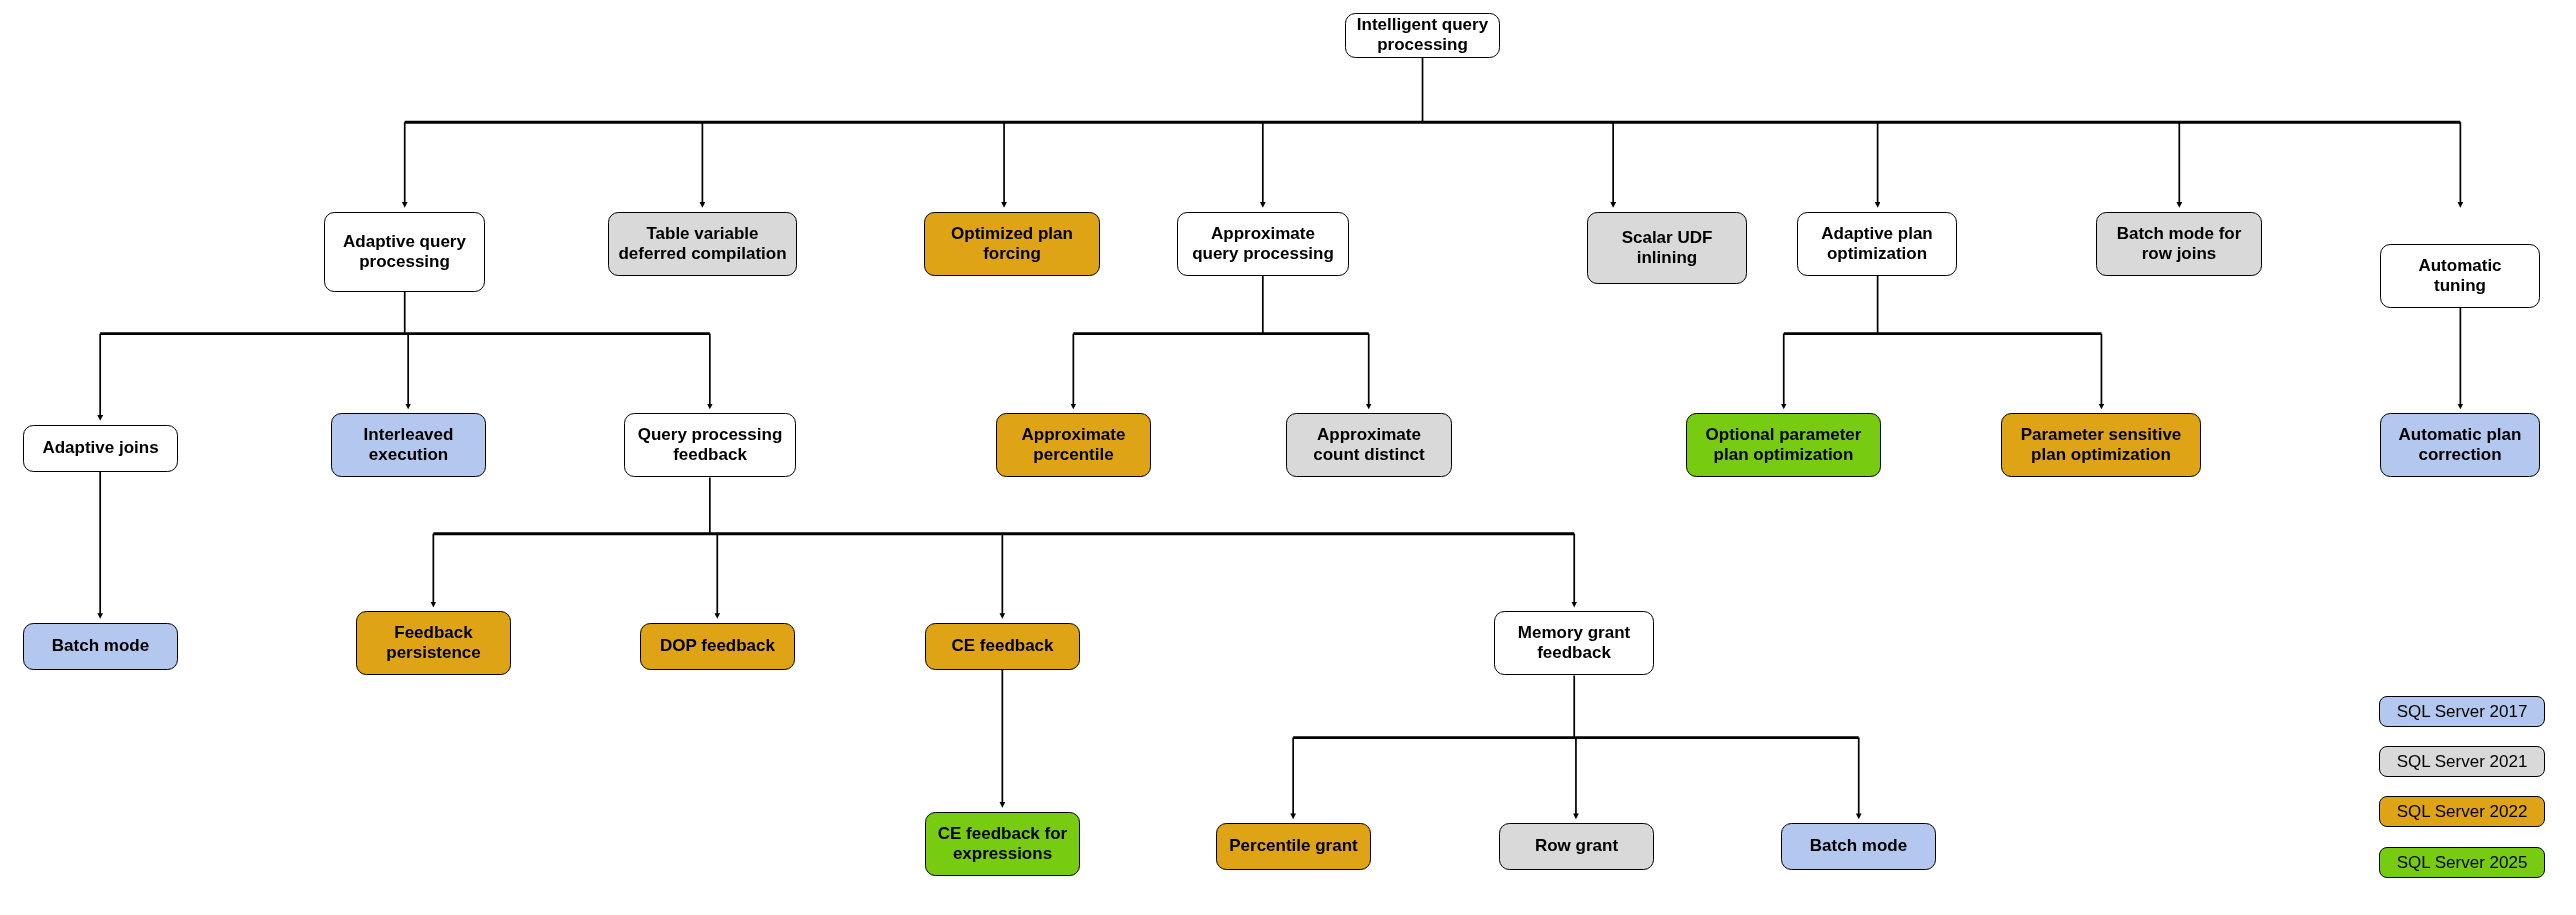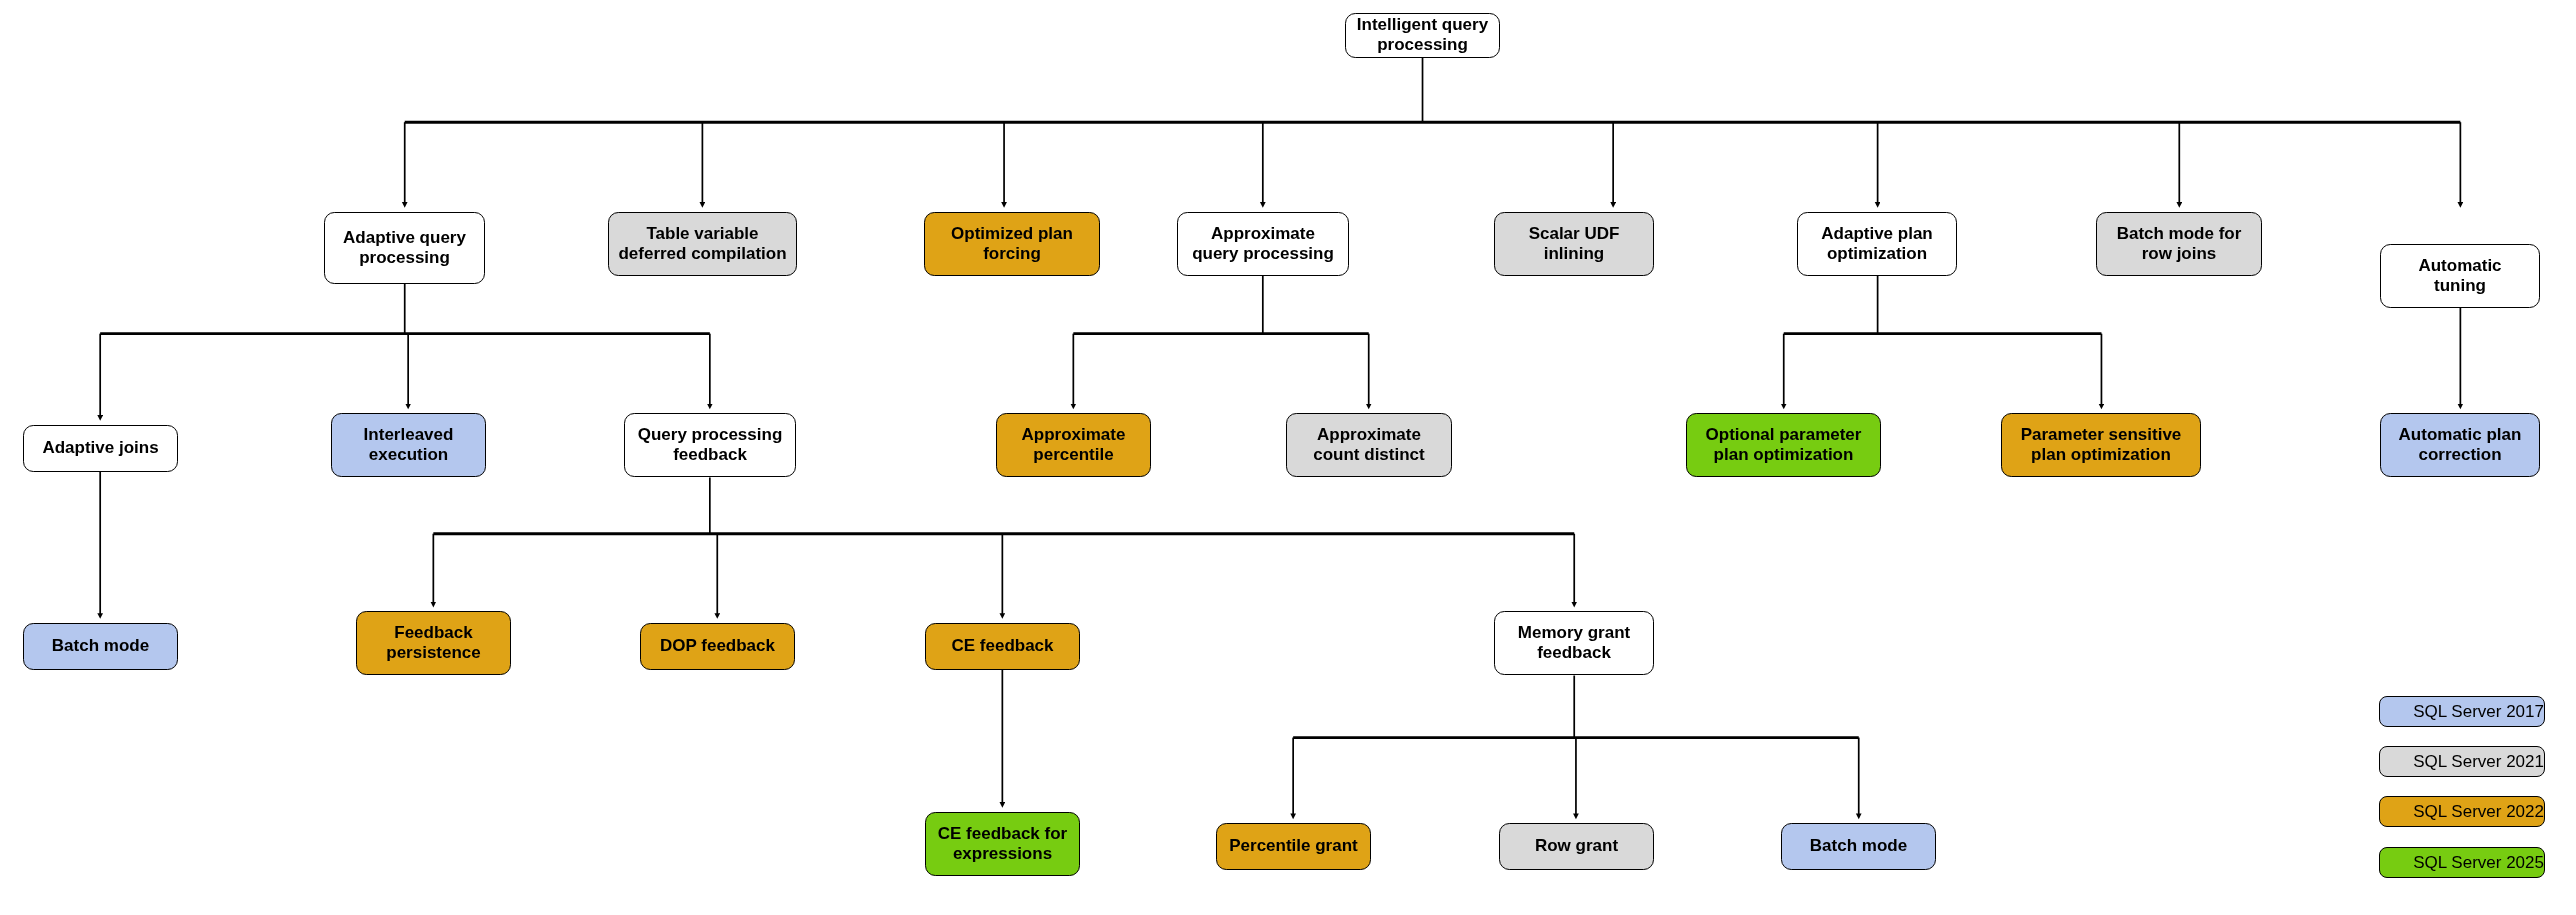--- a/index.html
+++ b/index.html
@@ -11,21 +11,21 @@
         text-align:center;line-height:1.18;color:#000000;padding:2.3px 4.6px;}
   .node span{display:block;white-space:pre-line;}
   .fill-white{background:#ffffff;}
   .fill-gray{background:#d9d9d9;}
   .fill-orange{background:#dfa316;}
   .fill-blue{background:#b4c7ee;}
   .fill-green{background:#77cc11;}
   .w-bold{font-weight:bold;}
   .w-normal{font-weight:bold;}
   .legend-item{position:absolute;box-sizing:border-box;border:1.7px solid #000000;
-        border-radius:8px;display:flex;align-items:center;justify-content:flex-end;
+        border-radius:8px;display:flex;align-items:center;justify-content:center;
         color:#000;font-size:17px;}
 </style>
 </head>
 <body>
 
 <div id="stage">
   <svg class="edges" viewBox="0 0 4500 1600">
     <defs>
       <marker id="arrow" markerWidth="14" markerHeight="14" refX="5" refY="5" orient="auto" markerUnits="userSpaceOnUse">
         <path d="M0,0 L10,5 L0,10 z" fill="#000000"></path>
@@ -69,37 +69,37 @@
         <path d="M2259,1288.36 L2259,1426" stroke-width="3" marker-end="url(#arrow)"></path>
         <path d="M2753,1288.36 L2753,1426" stroke-width="3" marker-end="url(#arrow)"></path>
         <path d="M3247,1288.36 L3247,1426" stroke-width="3" marker-end="url(#arrow)"></path>
       </g>
   </svg>
   <div id="node-layer">
       <div class="node fill-white w-bold" style="left: 1345px; top: 12.6px; width: 155px; height: 45px; font-size: 17px;">
         <span>Intelligent query
 processing</span>
       </div>
-      <div class="node fill-white w-bold" style="left: 324px; top: 212px; width: 161px; height: 72px; font-size: 17px;">
+      <div class="node fill-white w-bold" style="left: 324px; top: 212px; width: 161px; height: 80px; font-size: 17px;">
         <span>Adaptive query
 processing</span>
       </div>
       <div class="node fill-gray w-normal" style="left: 608px; top: 212px; width: 189px; height: 64px; font-size: 17px;">
         <span>Table variable
 deferred compilation</span>
       </div>
       <div class="node fill-orange w-normal" style="left: 924px; top: 212px; width: 176px; height: 64px; font-size: 17px;">
         <span>Optimized plan
 forcing</span>
       </div>
       <div class="node fill-white w-bold" style="left: 1177px; top: 212px; width: 172px; height: 64px; font-size: 17px;">
         <span>Approximate
 query processing</span>
       </div>
-      <div class="node fill-gray w-normal" style="left: 1494px; top: 212px; width: 160px; height: 64px; font-size: 17px; align-items: center;">
+      <div class="node fill-gray w-normal" style="left: 1587px; top: 212px; width: 160px; height: 72px; font-size: 17px; align-items: center;">
         <span>Scalar UDF
 inlining</span>
       </div>
       <div class="node fill-white w-bold" style="left: 1797px; top: 212px; width: 160px; height: 64px; font-size: 17px;">
         <span>Adaptive plan
 optimization</span>
       </div>
       <div class="node fill-gray w-normal" style="left: 2096px; top: 212px; width: 166px; height: 64px; font-size: 17px;">
         <span>Batch mode for
 row joins</span>

